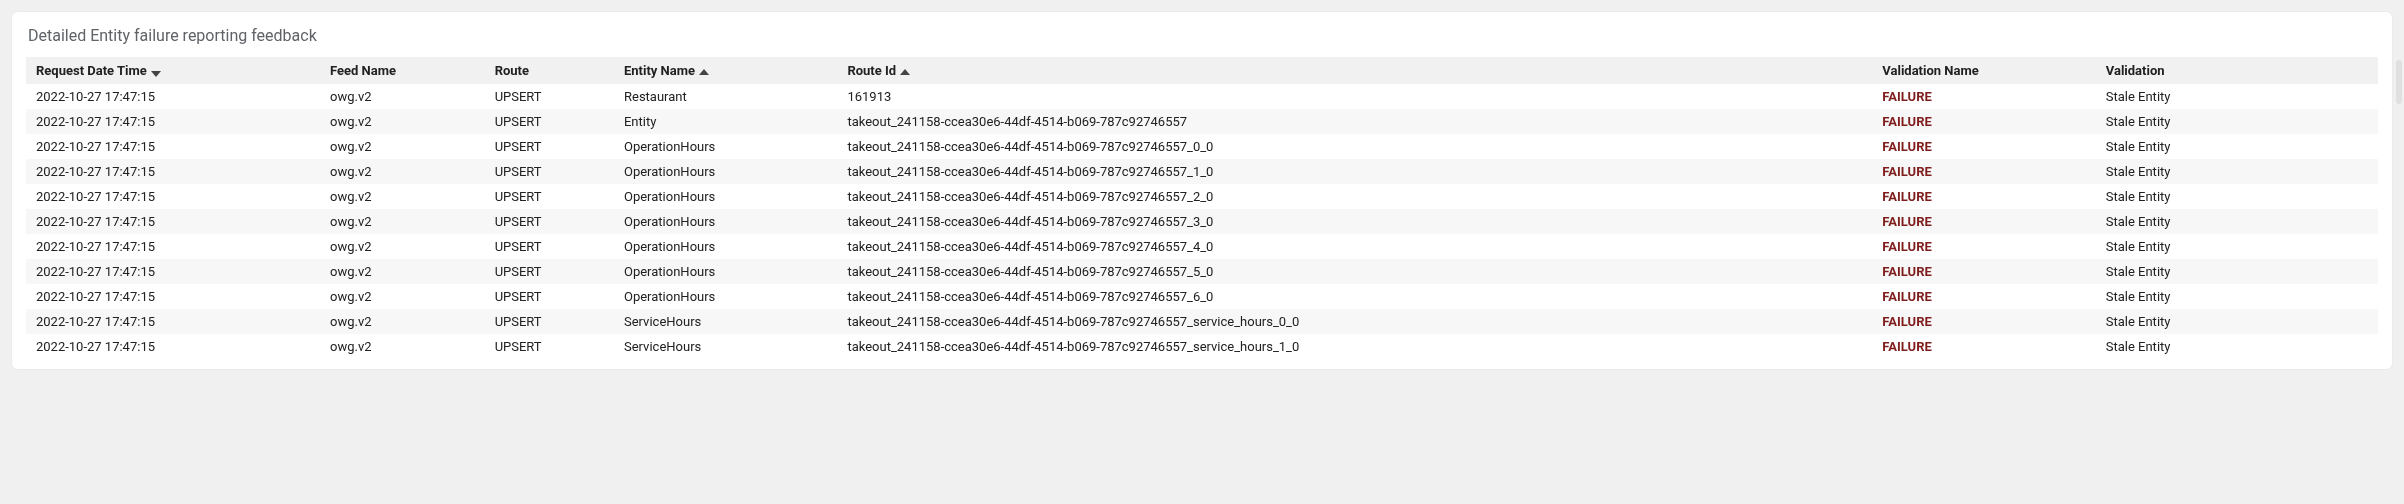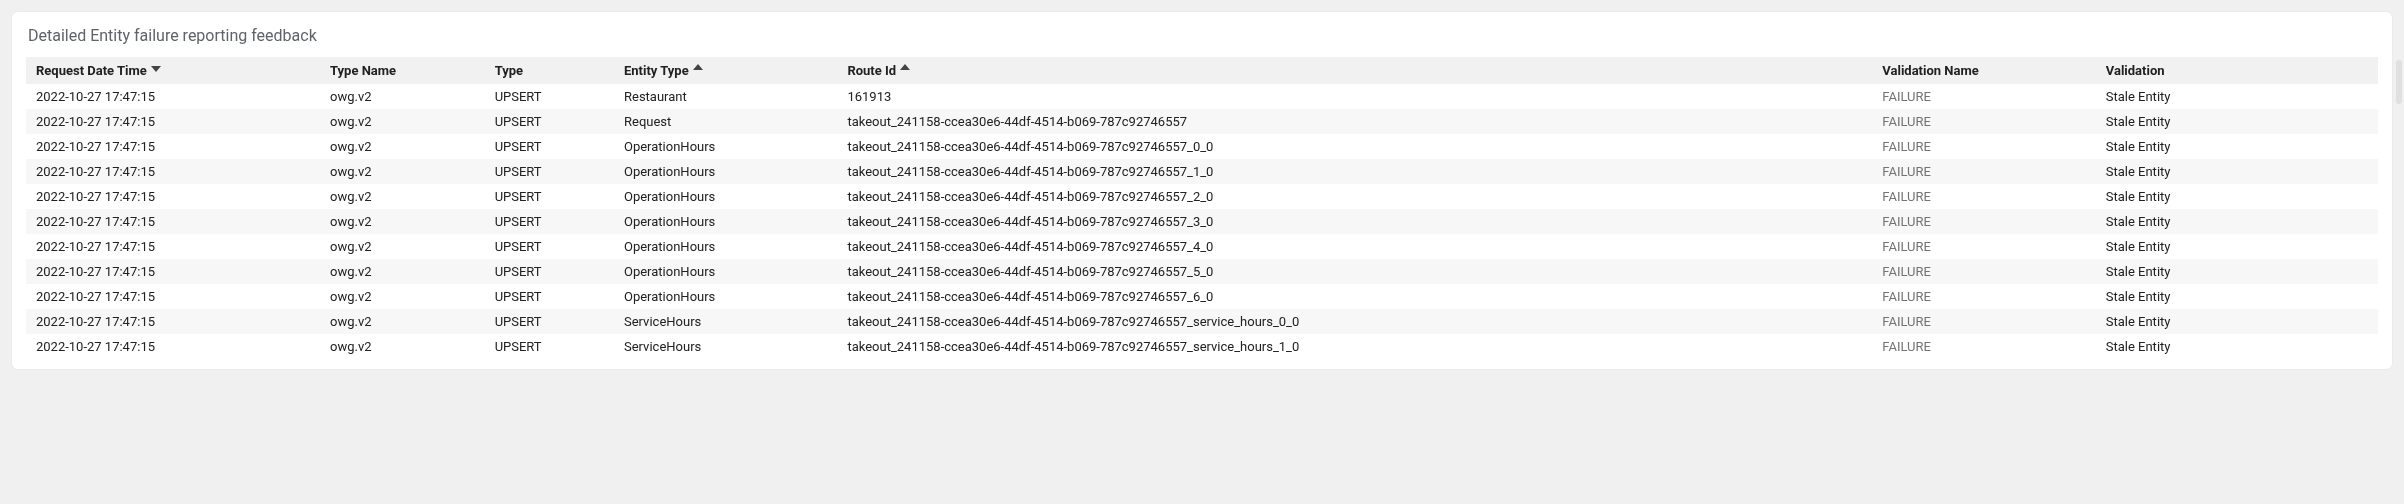--- a/index.html
+++ b/index.html
@@ -34,37 +34,37 @@
     text-align: left;
     font-weight: 700;
     font-size: 13px;
     background: #f1f1f1;
     padding: 6px 10px;
     white-space: nowrap;
     user-select: none;
   }
   table.data thead th .hdr {
     display: inline-flex;
-    align-items: flex-start;
+    align-items: flex-end;
     gap: 4px;
     cursor: pointer;
   }
   table.data tbody td {
     padding: 5px 10px;
     font-size: 13px;
     white-space: nowrap;
     overflow: hidden;
     text-overflow: ellipsis;
   }
   table.data tbody tr:nth-child(even) td {
     background: #f7f7f7;
   }
   .failure {
-    color: #737373;
-    font-weight: 400;
+    color: #7f1d1d;
+    font-weight: 700;
   }
   svg.sort-ic {
     width: 10px;
     height: 10px;
     fill: #444;
   }
   
   col.c-date   { width: 12.5%; }
   col.c-feed   { width: 7%; }
   col.c-route  { width: 5.5%; }
@@ -106,31 +106,31 @@
           <th>
             <span class="hdr">
               <span>Request Date Time</span>
               <svg class="sort-ic" viewBox="0 0 10 10">
                   <path d="M0 3 L10 3 L5 9 Z"></path>
                 </svg>
             </span>
           </th>
           <th>
             <span class="hdr">
-                <span>Type Name</span>
-              </span>
-          </th>
-          <th>
-            <span class="hdr">
-                <span>Type</span>
-              </span>
-          </th>
-          <th>
-            <span class="hdr">
-              <span>Entity Type</span>
+                <span>Feed Name</span>
+              </span>
+          </th>
+          <th>
+            <span class="hdr">
+                <span>Route</span>
+              </span>
+          </th>
+          <th>
+            <span class="hdr">
+              <span>Entity Name</span>
               <svg class="sort-ic" viewBox="0 0 10 10">
                   <path d="M0 7 L10 7 L5 1 Z"></path>
                 </svg>
             </span>
           </th>
           <th>
             <span class="hdr">
               <span>Route Id</span>
               <svg class="sort-ic" viewBox="0 0 10 10">
                   <path d="M0 7 L10 7 L5 1 Z"></path>
@@ -156,21 +156,21 @@
             <td>UPSERT</td>
             <td>Restaurant</td>
             <td>161913</td>
             <td class="failure">FAILURE</td>
             <td>Stale Entity</td>
           </tr>
           <tr>
             <td>2022-10-27 17:47:15</td>
             <td>owg.v2</td>
             <td>UPSERT</td>
-            <td>Request</td>
+            <td>Entity</td>
             <td>takeout_241158-ccea30e6-44df-4514-b069-787c92746557</td>
             <td class="failure">FAILURE</td>
             <td>Stale Entity</td>
           </tr>
           <tr>
             <td>2022-10-27 17:47:15</td>
             <td>owg.v2</td>
             <td>UPSERT</td>
             <td>OperationHours</td>
             <td>takeout_241158-ccea30e6-44df-4514-b069-787c92746557_0_0</td>

